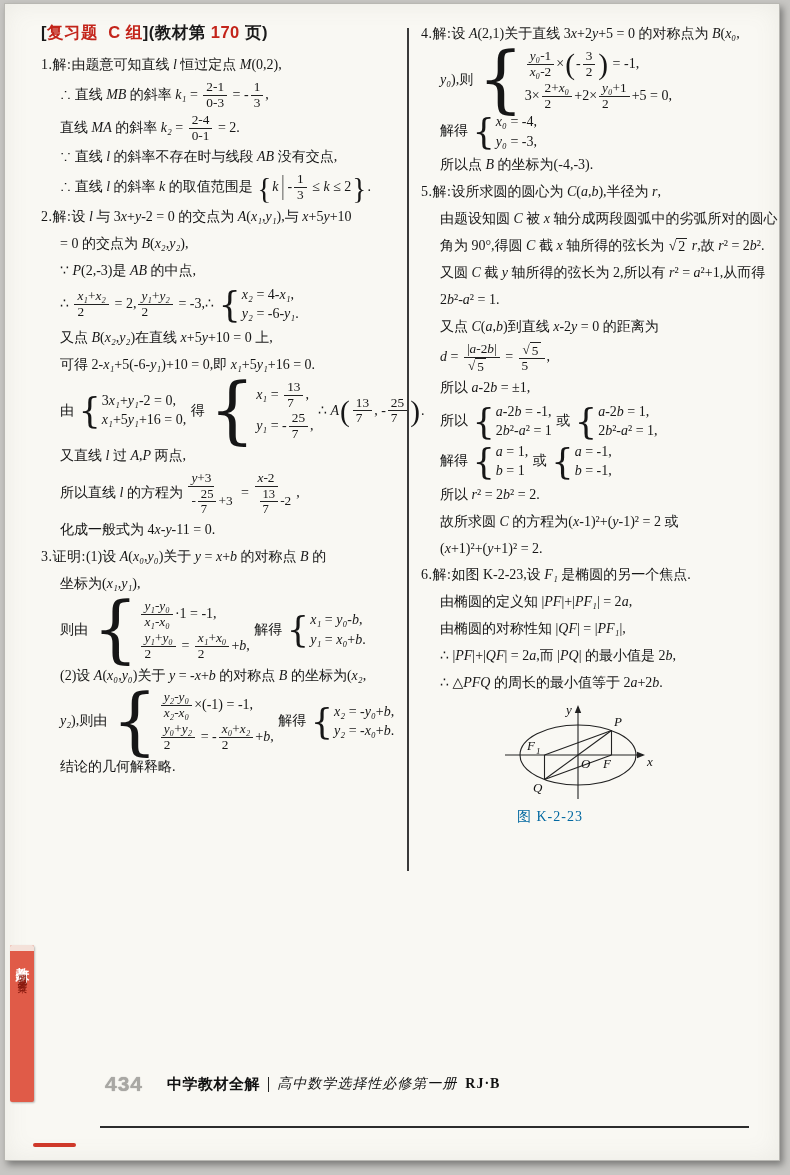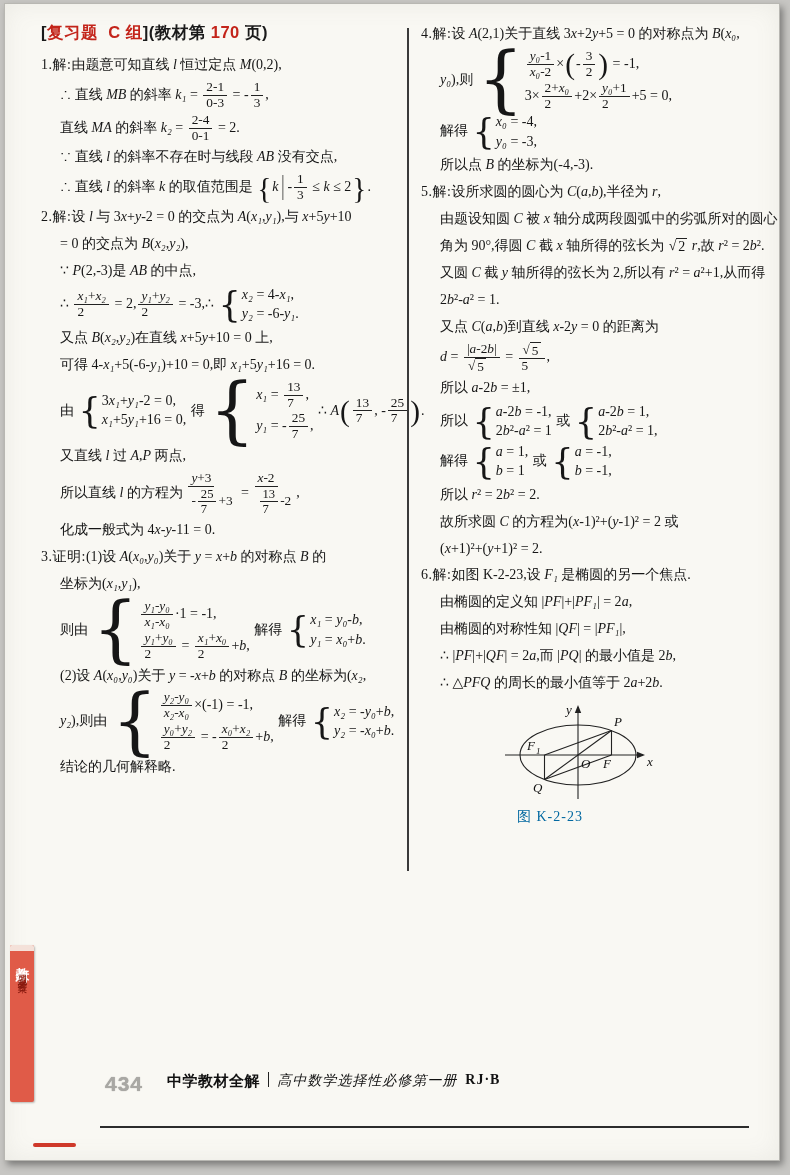--- a/index.html
+++ b/index.html
@@ -57,21 +57,21 @@
     color:#ffffff;font-weight:bold;font-size:13.5px;letter-spacing:3px;margin-top:5px;
     font-family:"Liberation Sans","DejaVu Sans",sans-serif;
   }
   .tab-sub{
     writing-mode:vertical-rl;text-orientation:upright;
     color:#87190e;font-size:10px;letter-spacing:1.5px;margin-top:5px;
     font-family:"Liberation Sans","DejaVu Sans",sans-serif;
   }
 
   .footer-rule{position:absolute;left:95px;right:30px;top:1122px;height:1.5px;background:#2c2c2c;}
-  .footer-row{position:absolute;left:100px;top:1068px;display:flex;align-items:flex-start;}
+  .footer-row{position:absolute;left:100px;top:1068px;display:flex;align-items:center;}
   .page-num{
     font-family:"Liberation Sans","DejaVu Sans",sans-serif;
     font-weight:700;font-size:21px;color:#a9a8a4;letter-spacing:1px;
     text-shadow:0 0 1px #8f8e8a;
   }
   .brand{font-weight:bold;font-size:15px;color:#111;margin-left:24px;letter-spacing:.5px;}
   .foot-div{width:1.3px;height:15px;background:#222;margin:0 8px;}
   .subject{font-style:italic;font-size:14px;color:#111;letter-spacing:1px;}
   .edition{font-weight:bold;font-size:14px;color:#111;margin-left:8px;letter-spacing:1px;}
   .red-dash{position:absolute;left:28px;top:1139px;width:43px;height:4px;background:#cf392a;border-radius:2px;}
@@ -116,21 +116,21 @@
                 <span class="fn"><span class="run"><span class="mi">y₁</span><span class="tx">+</span><span class="mi">y₂</span></span></span>
                 <span class="fd"><span class="run"><span class="tx">2</span></span></span>
               </span><span class="run"><span class="tx"> = -3,∴ </span></span><span class="cases">
                 <span class="cb" style="font-size: 2.51em;">{</span>
                 <span class="crows">
                   <span class="crow"><span class="run"><span class="mi">x₂</span><span class="tx"> = 4-</span><span class="mi">x₁</span><span class="tx">,</span></span></span>
                   <span class="crow"><span class="run"><span class="mi">y₂</span><span class="tx"> = -6-</span><span class="mi">y₁</span><span class="tx">.</span></span></span>
                 </span>
               </span></div>
             <div class="line i1"><span class="run"><span class="tx">又点 </span><span class="mi">B</span><span class="tx">(</span><span class="mi">x₂</span><span class="tx">,</span><span class="mi">y₂</span><span class="tx">)在直线 </span><span class="mi">x</span><span class="tx">+5</span><span class="mi">y</span><span class="tx">+10 = 0 上,</span></span></div>
-            <div class="line i1"><span class="run"><span class="tx">可得 4-</span><span class="mi">x₁</span><span class="tx">+5(-6-</span><span class="mi">y₁</span><span class="tx">)+10 = 0,即 </span><span class="mi">x₁</span><span class="tx">+5</span><span class="mi">y₁</span><span class="tx">+16 = 0.</span></span></div>
+            <div class="line i1"><span class="run"><span class="tx">可得 2-</span><span class="mi">x₁</span><span class="tx">+5(-6-</span><span class="mi">y₁</span><span class="tx">)+10 = 0,即 </span><span class="mi">x₁</span><span class="tx">+5</span><span class="mi">y₁</span><span class="tx">+16 = 0.</span></span></div>
             <div class="line i1"><span class="run"><span class="tx">由 </span></span><span class="cases">
                 <span class="cb" style="font-size: 2.51em;">{</span>
                 <span class="crows">
                   <span class="crow"><span class="run"><span class="tx">3</span><span class="mi">x₁</span><span class="tx">+</span><span class="mi">y₁</span><span class="tx">-2 = 0,</span></span></span>
                   <span class="crow"><span class="run"><span class="mi">x₁</span><span class="tx">+5</span><span class="mi">y₁</span><span class="tx">+16 = 0,</span></span></span>
                 </span>
               </span><span class="run"><span class="tx"> 得 </span></span><span class="cases">
                 <span class="cb" style="font-size: 5.15em;">{</span>
                 <span class="crows">
                   <span class="crow"><span class="run"><span class="mi">x₁</span><span class="tx"> = </span></span><span class="frac">

